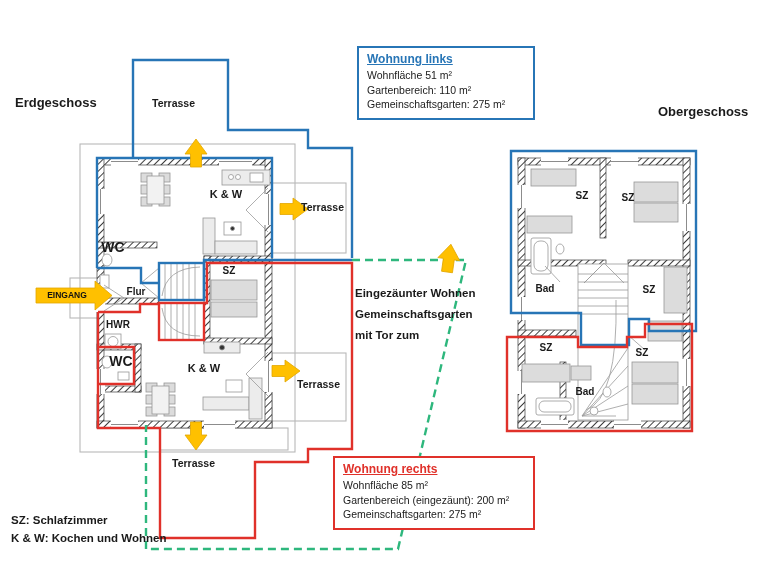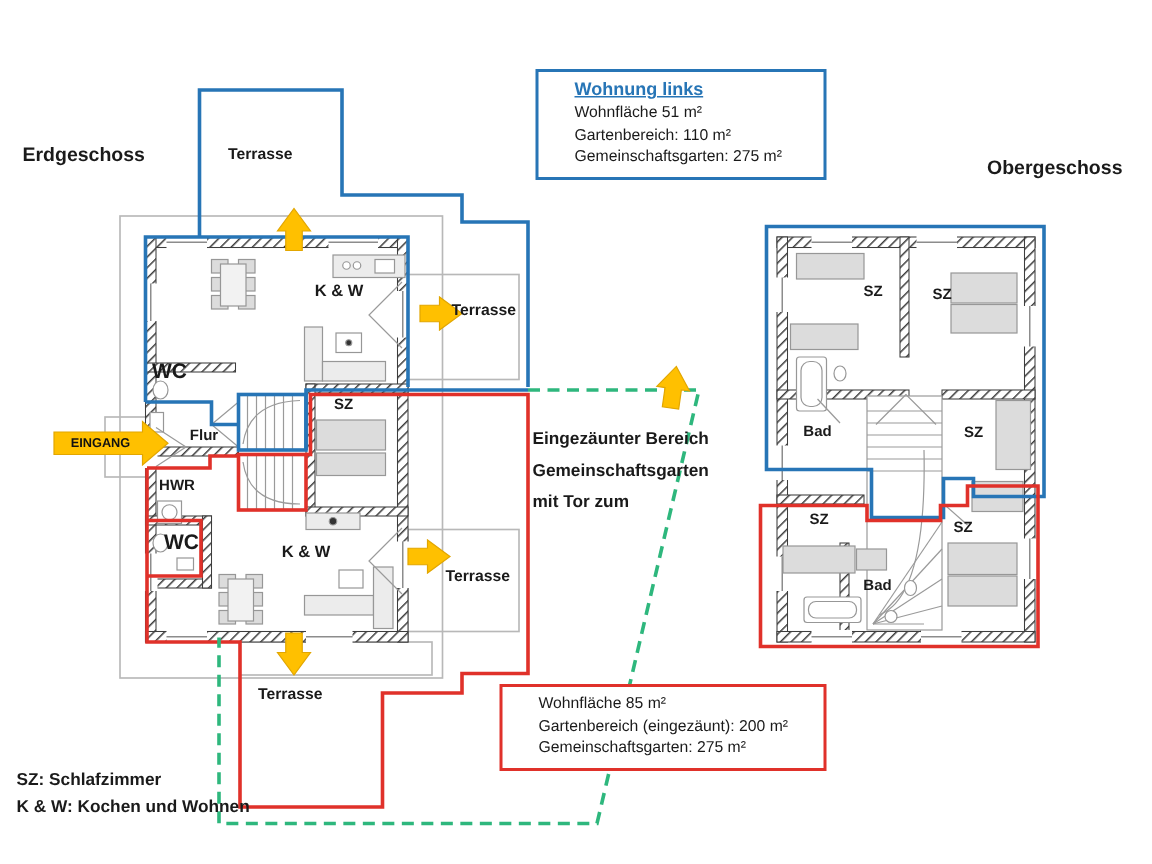--- a/index.html
+++ b/index.html
@@ -5,21 +5,21 @@
   html,body{margin:0;padding:0;background:#fff;}
   .canvas{position:relative;width:768px;height:576px;background:#fff;overflow:hidden;
           font-family:"Liberation Sans",sans-serif;color:#1a1a1a;}
   .lbl{position:absolute;font-weight:bold;white-space:nowrap;color:#1a1a1a;}
   .ctr{transform:translate(-50%,-50%);}
   .h1{font-size:13px;}
   .room{font-size:10px;}
   .room-sm{font-size:14px;}
   .room-lg{font-size:11px;margin-left:28px;}
   .terr{font-size:10.5px;}
-  .infobox{position:absolute;background:#fff;padding:4px 8px 6px 24px;}
+  .infobox{position:absolute;background:#fff;padding:4px 8px 6px 8px;}
   .infobox .title{font-weight:bold;font-size:12px;text-decoration:underline;margin-bottom:2px;}
   .infobox .line{font-size:10.5px;line-height:14.5px;color:#1a1a1a;font-weight:normal;}
   .box-blue{border:2.5px solid #2775b6;}
   .box-blue .title{color:#2775b6;}
   .box-red{border:2.5px solid #e0312a;}
   .box-red .title{color:#e0312a;}
   .note{position:absolute;font-weight:bold;font-size:11.5px;line-height:21px;}
   .legend{position:absolute;font-weight:bold;font-size:11.5px;line-height:18px;}
   .eingang{position:absolute;left:39px;top:290px;width:56px;text-align:center;
            font-size:8.5px;font-weight:bold;color:#111;}
@@ -297,36 +297,37 @@
 
 <div class="lbl room ctr" style="left:582px;top:195px">SZ</div>
 <div class="lbl room ctr" style="left:628px;top:197px">SZ</div>
 <div class="lbl room ctr" style="left:545px;top:288px">Bad</div>
 <div class="lbl room ctr" style="left:649px;top:289px">SZ</div>
 <div class="lbl room ctr" style="left:546px;top:347px">SZ</div>
 <div class="lbl room ctr" style="left:642px;top:352px">SZ</div>
 <div class="lbl room ctr" style="left:585px;top:391px">Bad</div>
 
 <div class="note" style="left:355px;top:283px">
-  <div>Eingezäunter Bereich</div>
+  <div>Eingezäunter Wohnen</div>
   <div>Gemeinschaftsgarten</div>
   <div>mit Tor zum</div>
 </div>
 
 <div class="legend" style="left:11px;top:511px">
   <div>SZ: Schlafzimmer</div>
   <div>K &amp; W: Kochen und Wohnen</div>
 </div>
 
 <div class="infobox box-blue" style="left:357px;top:46px;width:158px">
   <div class="title">Wohnung links</div>
   <div class="line">Wohnfläche 51 m²</div>
   <div class="line">Gartenbereich: 110 m²</div>
   <div class="line">Gemeinschaftsgarten: 275 m²</div>
 </div>
 
 <div class="infobox box-red" style="left:333px;top:456px;width:182px">
+  <div class="title">Wohnung rechts</div>
   <div class="line">Wohnfläche 85 m²</div>
   <div class="line">Gartenbereich (eingezäunt): 200 m²</div>
   <div class="line">Gemeinschaftsgarten: 275 m²</div>
 </div>
 
 </div>
 
 </body></html>

